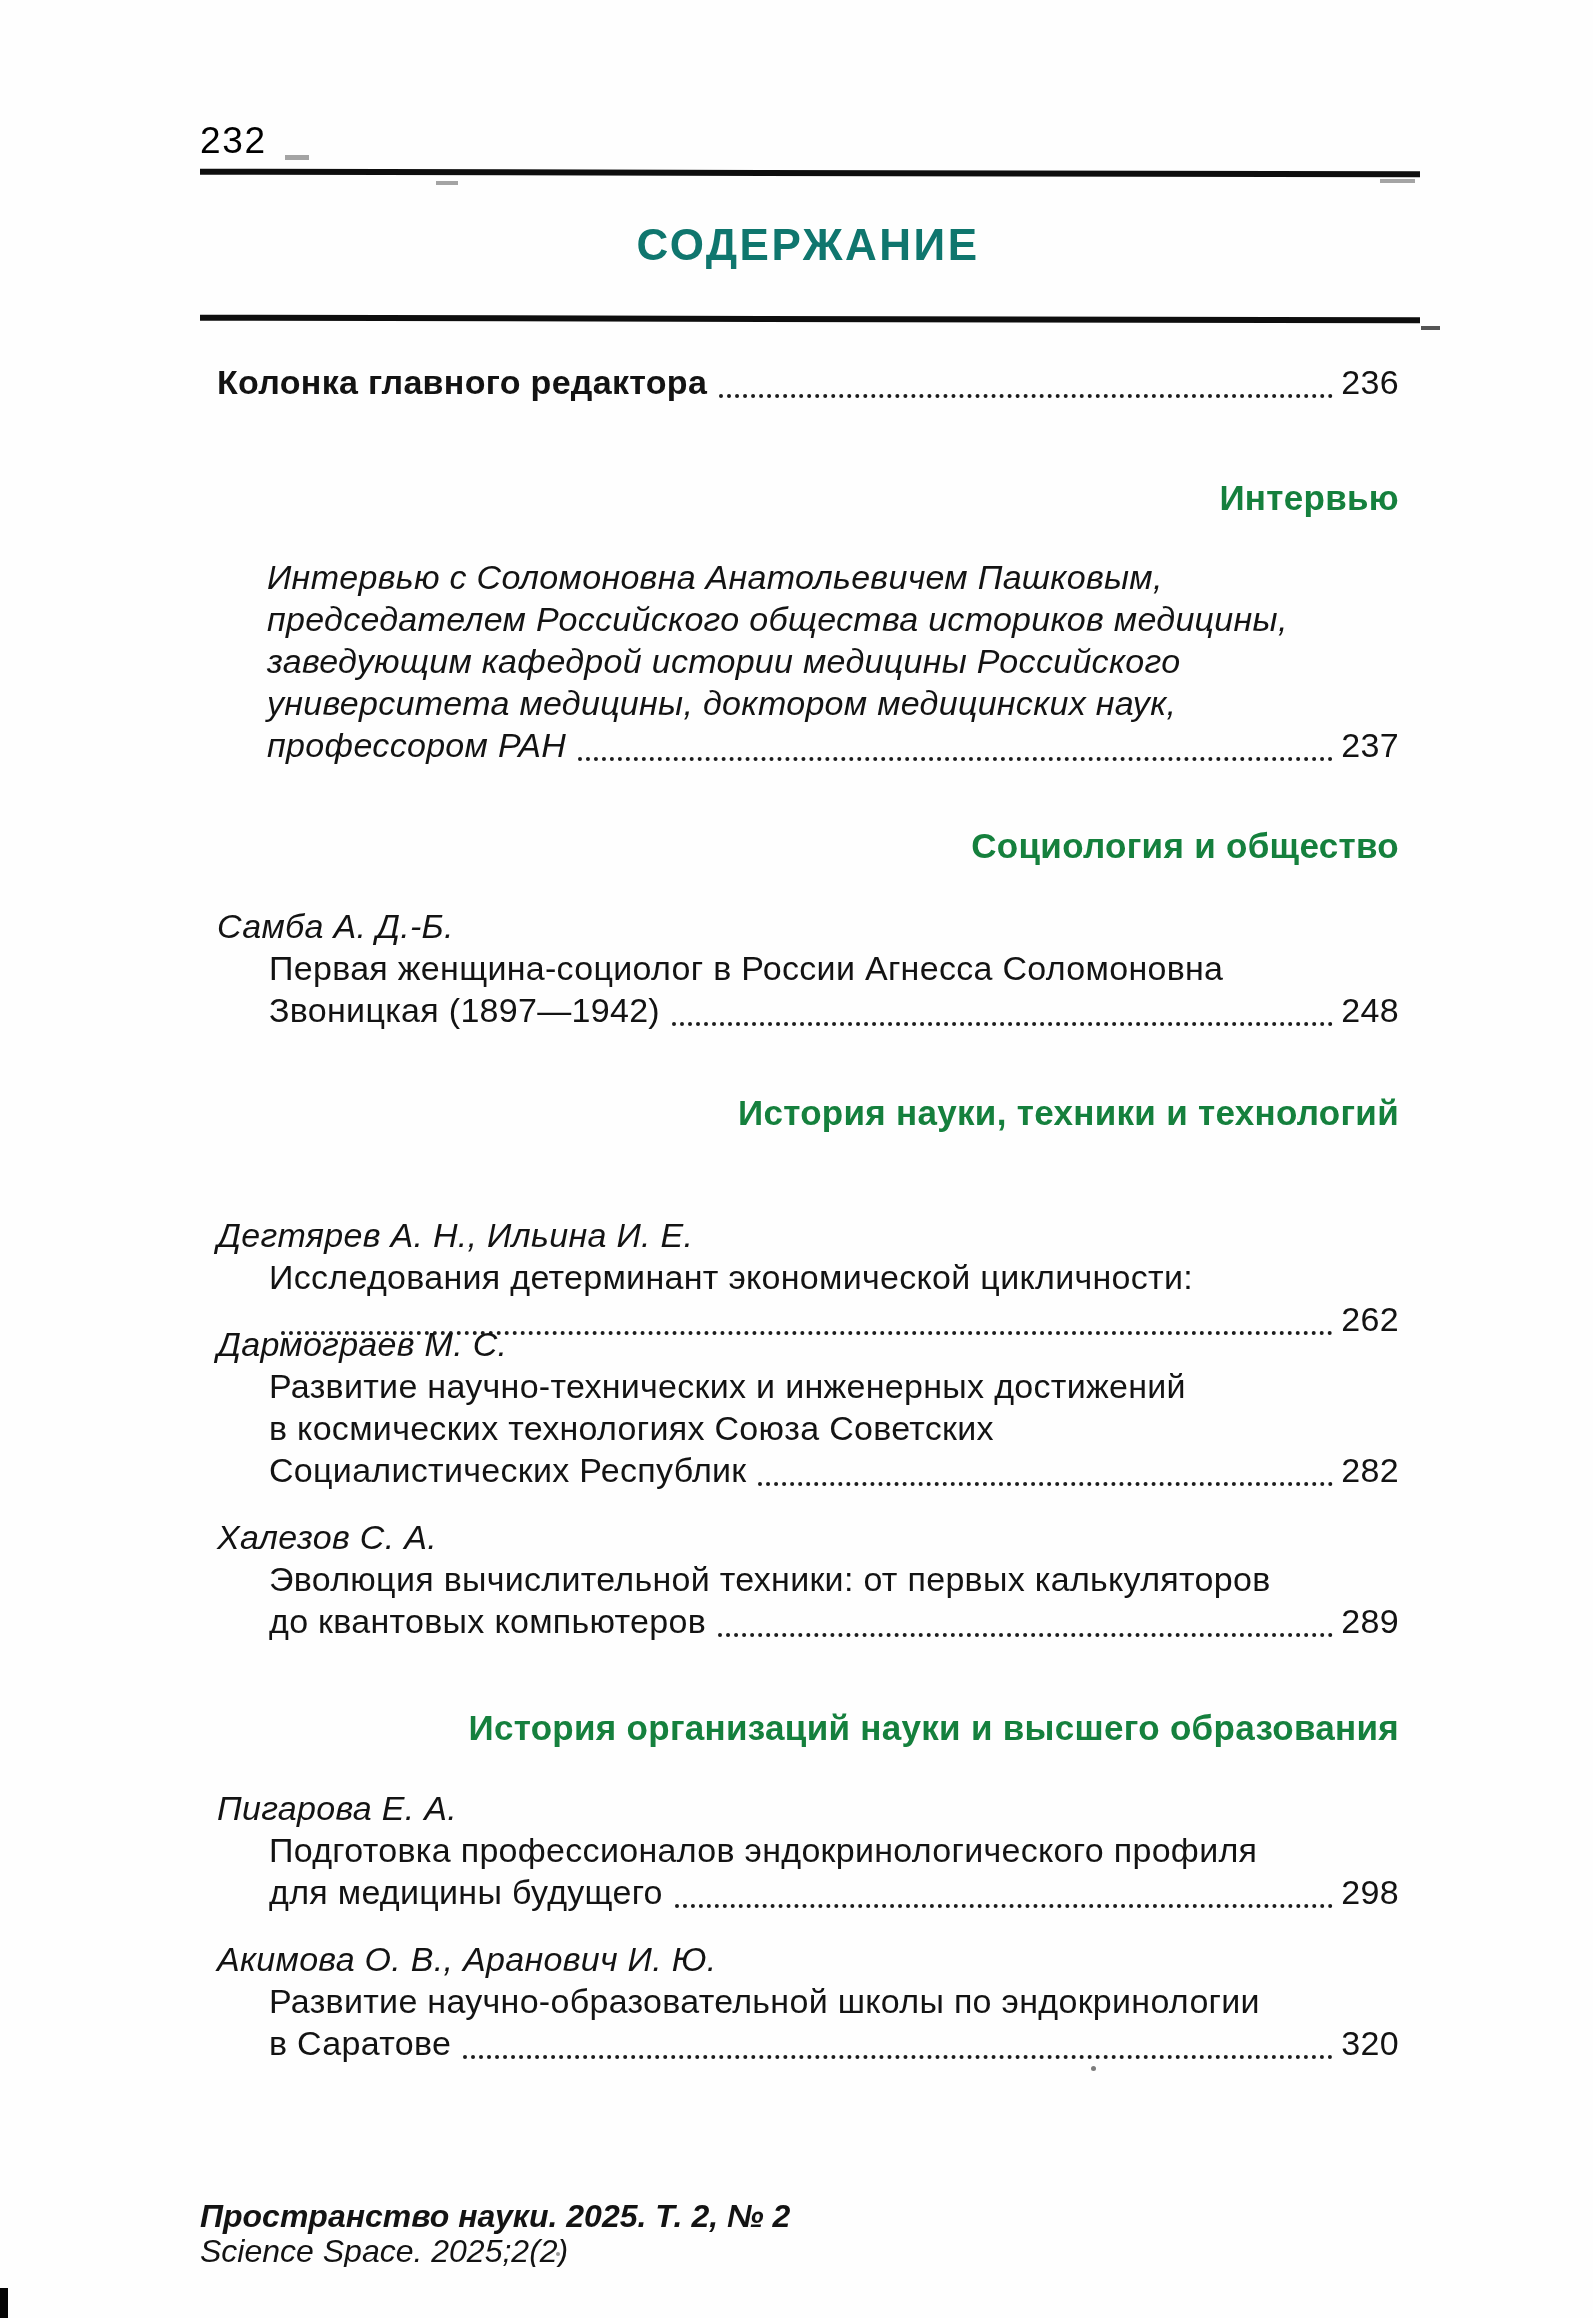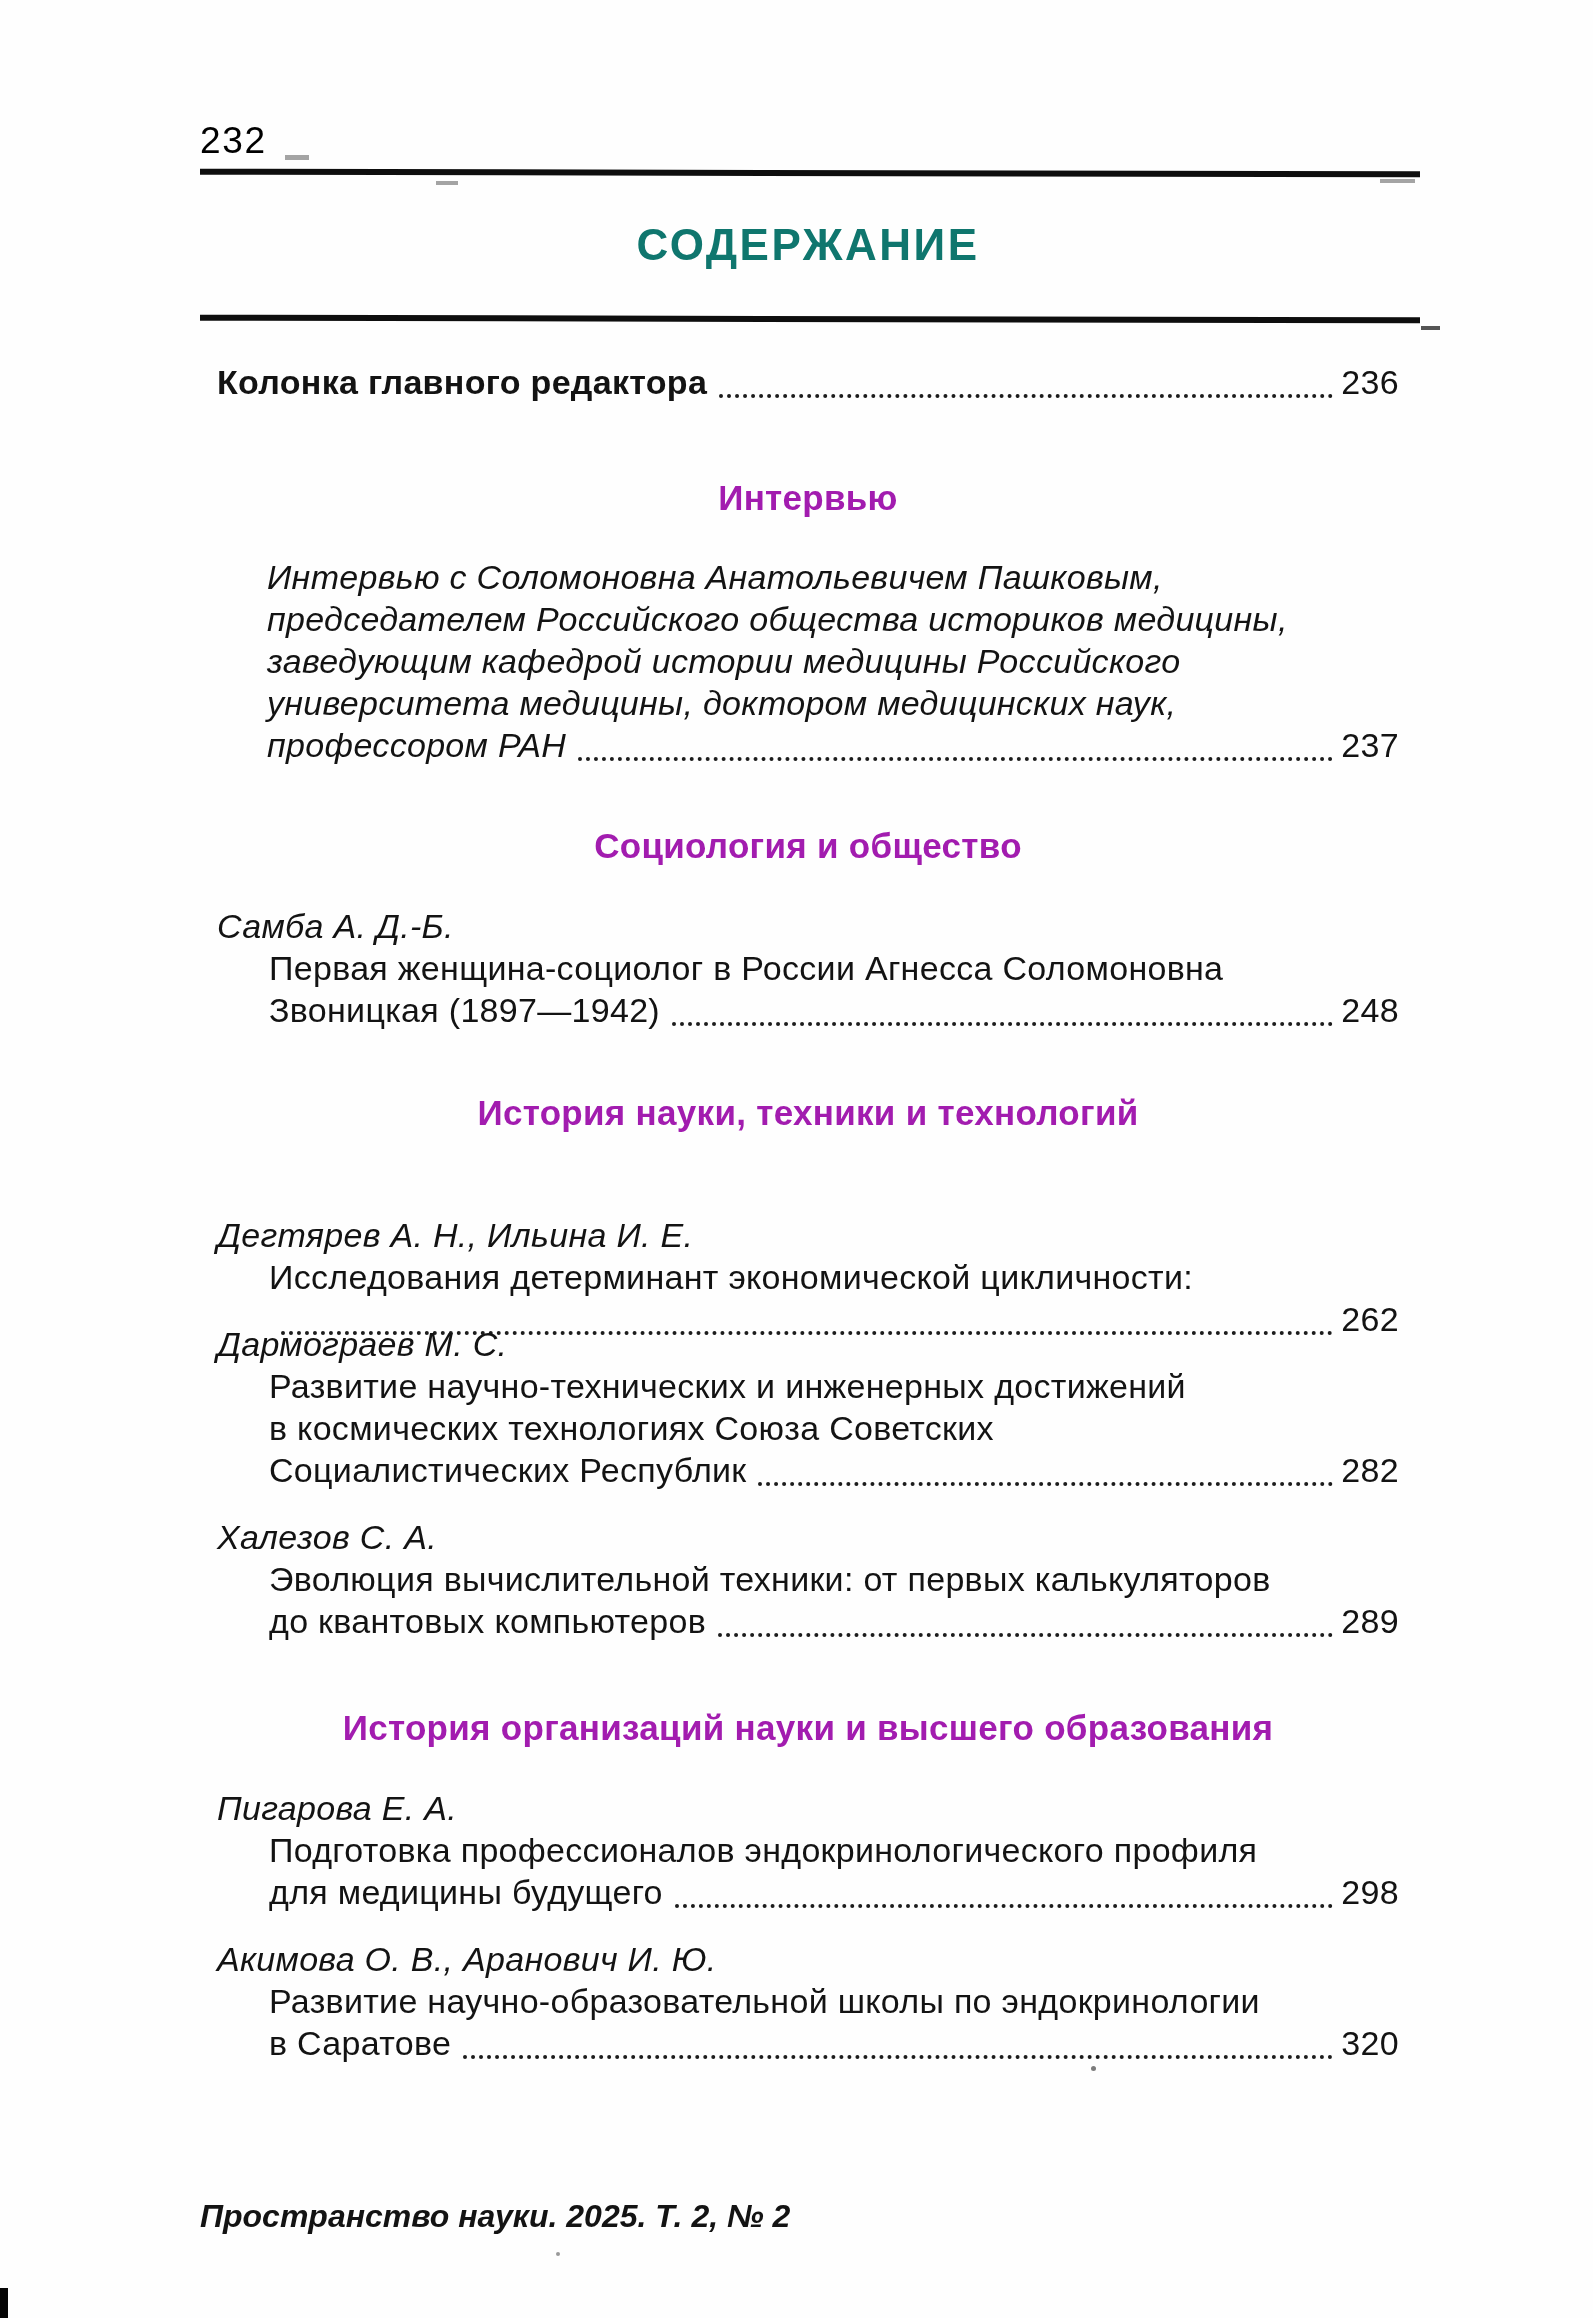--- a/index.html
+++ b/index.html
@@ -24,22 +24,22 @@
     left:217px; right:195px; top:221px;
     text-align:center; font-size:44px; font-weight:bold;
     letter-spacing:2.5px; line-height:47px; color:#0f766e;
   }
 
   
   .body-size { font-size:34px; line-height:42px; letter-spacing:0.3px; }
   .lead-row  { left:217px; right:195px; top:361px; }
   .sec-head  {
     left:217px; right:195px;
-    text-align:center; font-weight:bold; font-size:35px; line-height:42px;
-    letter-spacing:0.3px; color:#a21caf;
+    text-align:right; font-weight:bold; font-size:35px; line-height:42px;
+    letter-spacing:0.3px; color:#15803d;
   }
   .sec-head-interview { top:477px; }
   .sec-head-sociology { top:825px; }
   .sec-head-history   { top:1092px; }
   .sec-head-org       { top:1707px; }
 
   .entry { left:217px; right:195px; }
   .entry-interview { top:556px; left:267px; font-style:italic; }
   .entry-samba     { top:905px; }
   .entry-degtyarev { top:1171px;margin-top:43px; }
@@ -165,20 +165,21 @@
     <div class="ind">Развитие научно-образовательной школы по эндокринологии</div>
     <div class="ind trow">
       <span class="t">в Саратове</span>
       <span class="dots"></span>
       <span class="pg">320</span>
     </div>
   </div>
 
   <div class="abs footer">
     <div class="ru">Пространство науки. 2025. Т. 2, № 2</div>
+    <div class="en">Science Space. 2025;2(2)</div>
   </div>
 
   <div class="abs corner-mark"></div>
   <div class="abs artifact a-folio-smudge"></div>
   <div class="abs artifact a-rule1-smudge"></div>
   <div class="abs artifact a-rule1-smudge2"></div>
   <div class="abs artifact a-rule2-dash"></div>
   <div class="abs a-dot-320"></div>
   <div class="abs a-dot-footer"></div>
 

